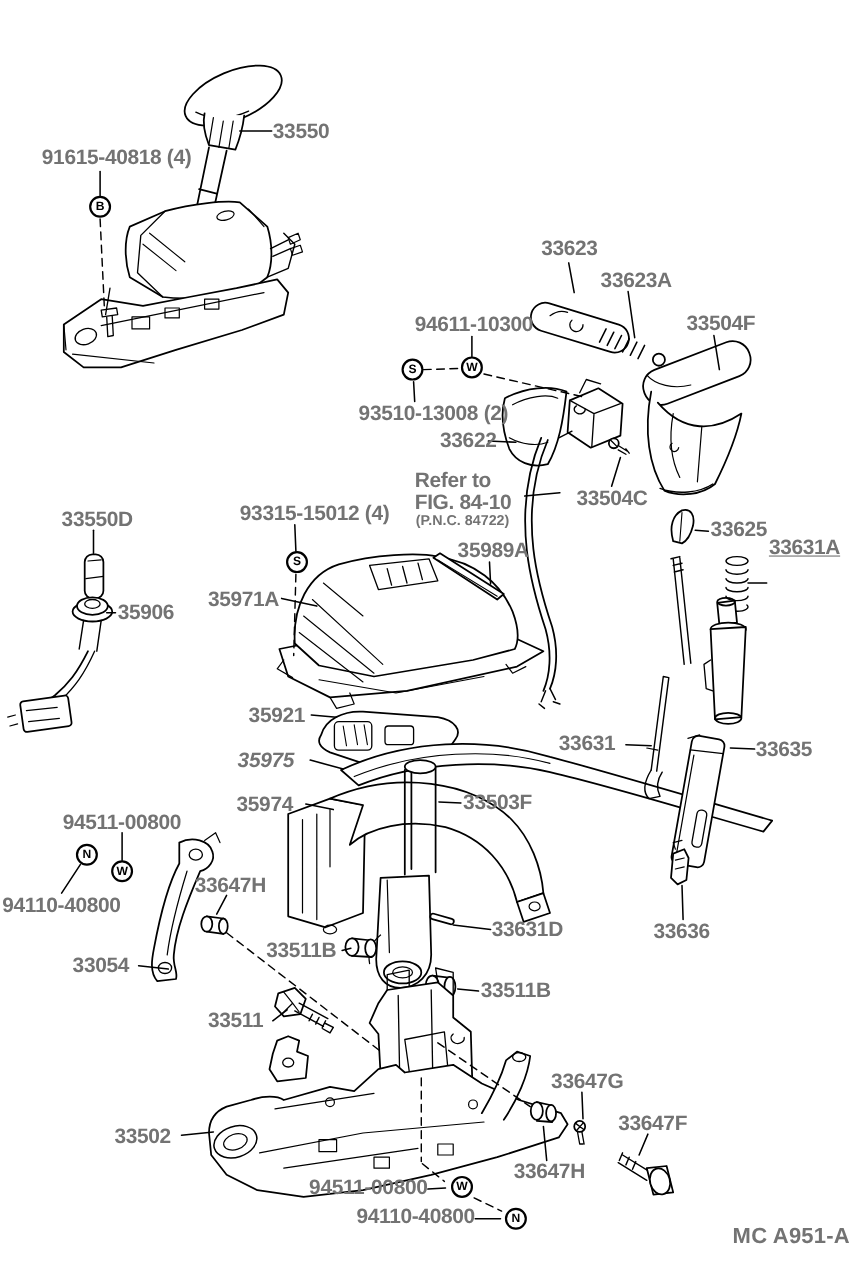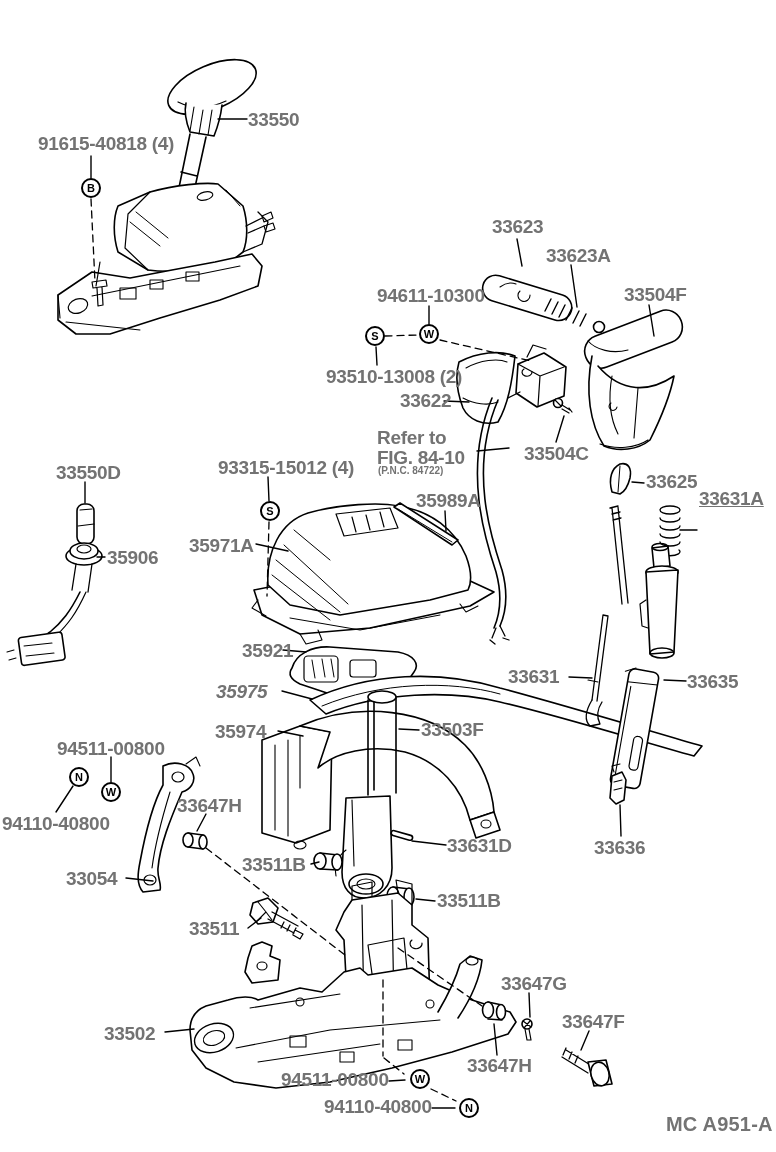--- a/index.html
+++ b/index.html
@@ -6,21 +6,21 @@
   body{
     width:776px;height:1152px;position:relative;background:#ffffff;
     font-family:"Liberation Sans",sans-serif;overflow:hidden;
   }
   #art{position:absolute;left:0;top:0;}
   #annotation-layer{position:absolute;left:0;top:0;width:776px;height:1152px;pointer-events:none;}
   .label{
     position:absolute;white-space:nowrap;color:#737373;
     font:bold 19px/1.05 "Liberation Sans",sans-serif;letter-spacing:-0.3px;
   }
-  .label.small{font-size:10px;letter-spacing:0;}
+  .label.small{font-size:13px;letter-spacing:0;}
   .label.footer{font-size:20px;letter-spacing:0.2px;}
   .callout{
     position:absolute;width:16px;height:16px;border:2px solid #000;border-radius:50%;
     background:#fff;color:#000;text-align:center;
     font:bold 11px/16px "Liberation Sans",sans-serif;
   }
   svg *{vector-effect:non-scaling-stroke;}
 </style>
 </head>
 <body>
@@ -320,21 +320,21 @@
     <div class="label" style="left: 377px; top: 448px;">FIG. 84-10</div>
     <div class="label small" style="left: 378px; top: 466px;">(P.N.C. 84722)</div>
     <div class="label" style="left: 524px; top: 444px;">33504C</div>
     <div class="label" style="left: 56px; top: 463px;">33550D</div>
     <div class="label" style="left: 218px; top: 458px;">93315-15012 (4)</div>
     <div class="label" style="left: 416px; top: 491px;">35989A</div>
     <div class="label" style="left: 646px; top: 472px;">33625</div>
     <div class="label" style="left: 699px; top: 489px; text-decoration: underline;">33631A</div>
     <div class="label" style="left: 107px; top: 548px;">35906</div>
     <div class="label" style="left: 189px; top: 536px;">35971A</div>
-    <div class="label" style="left: 226px; top: 641px; margin-left: 16px;">35921</div>
+    <div class="label" style="left: 226px; top: 641px;">35921</div>
     <div class="label" style="left: 508px; top: 667px;">33631</div>
     <div class="label" style="left: 687px; top: 672px;">33635</div>
     <div class="label" style="left: 216px; top: 682px; font-style: italic;">35975</div>
     <div class="label" style="left: 421px; top: 720px;">33503F</div>
     <div class="label" style="left: 215px; top: 722px;">35974</div>
     <div class="label" style="left: 57px; top: 739px;">94511-00800</div>
     <div class="label" style="left: 177px; top: 796px;">33647H</div>
     <div class="label" style="left: 2px; top: 814px;">94110-40800</div>
     <div class="label" style="left: 447px; top: 836px;">33631D</div>
     <div class="label" style="left: 594px; top: 838px;">33636</div>

